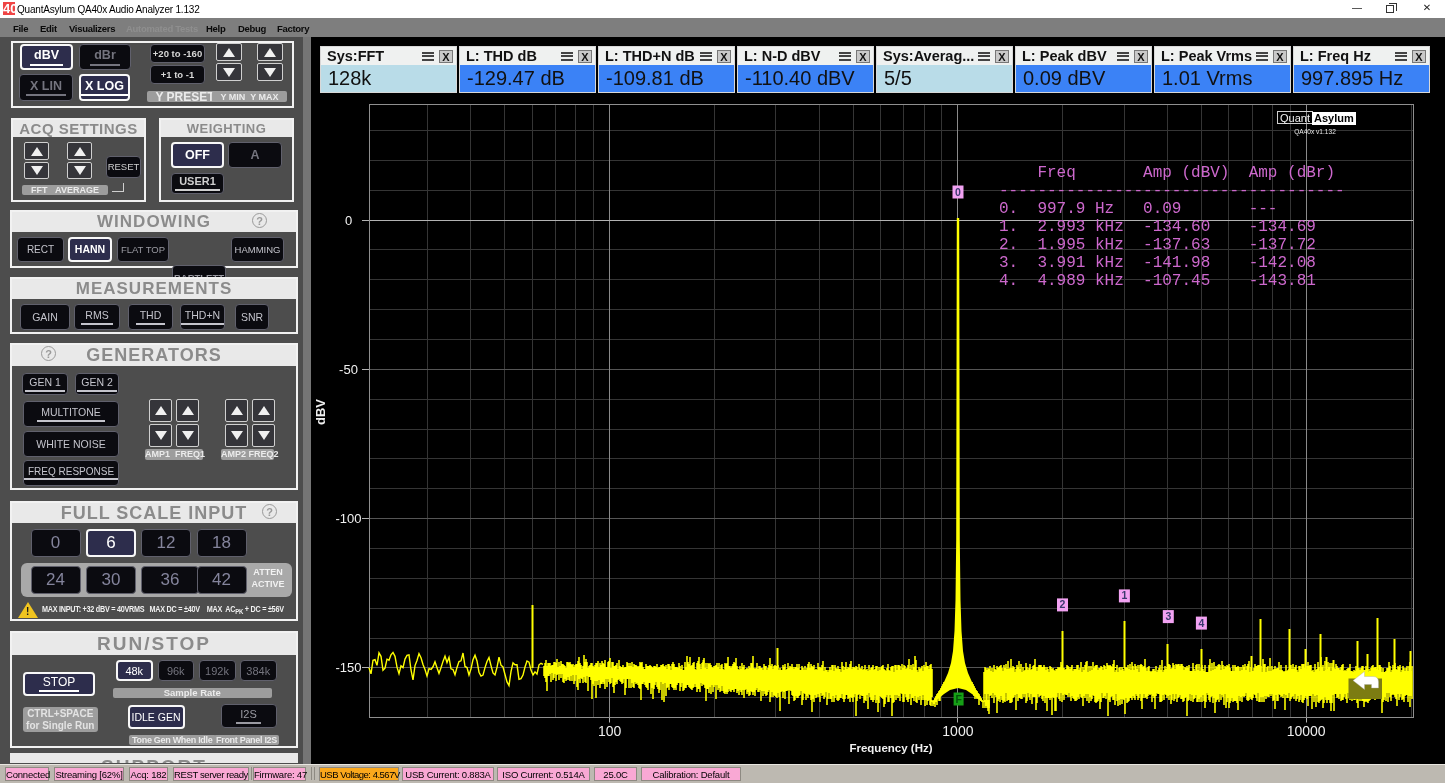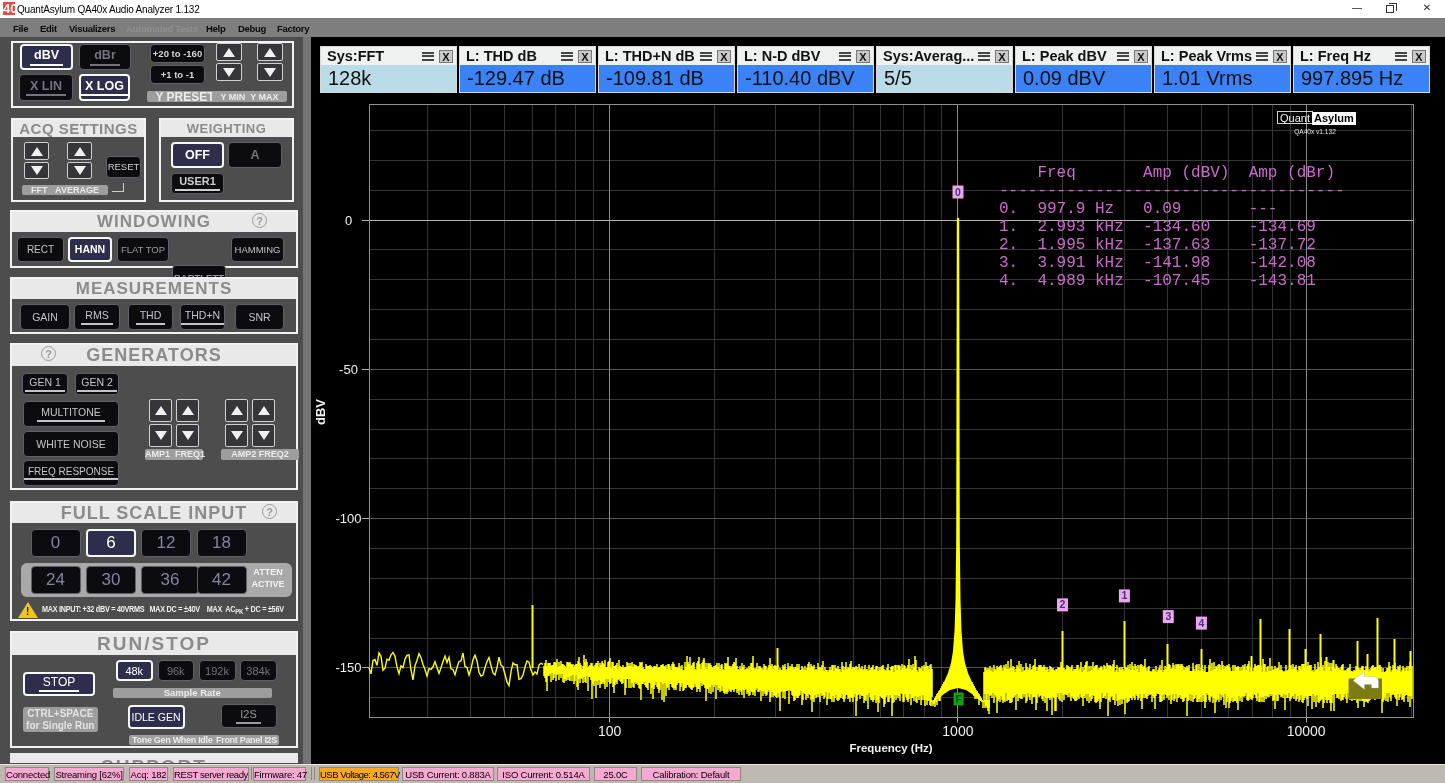--- a/index.html
+++ b/index.html
@@ -197,21 +197,21 @@
 <div class="btn" style="left:20px;top:304px;width:50px;height:26px;font-size:10.5px;line-height:24px;color:#c4c4cc;font-weight:normal;">GAIN</div>
 <div class="btn" style="left:74px;top:304px;width:46px;height:26px;font-size:10.5px;line-height:22px;color:#c4c4cc;font-weight:normal;">
       <span class="u">RMS</span>
     </div>
 <div class="btn" style="left:128px;top:304px;width:45px;height:26px;font-size:10.5px;line-height:22px;color:#c4c4cc;font-weight:normal;">
       <span class="u">THD</span>
     </div>
 <div class="btn" style="left:180px;top:304px;width:45px;height:26px;font-size:10.5px;line-height:22px;color:#c4c4cc;font-weight:normal;">
       <span class="u">THD+N</span>
     </div>
-<div class="btn" style="left:235px;top:304px;width:49px;height:26px;font-size:10.5px;line-height:24px;color:#c4c4cc;font-weight:normal;text-align:right;">SNR</div>
+<div class="btn" style="left:235px;top:304px;width:34px;height:26px;font-size:10.5px;line-height:24px;color:#c4c4cc;font-weight:normal;text-align:right;">SNR</div>
 
 <div class="panel" style="left:10px;top:343px;width:288px;height:147px;">
       <div class="phead" style="height:21px;font-size:18px;line-height:21px;letter-spacing:1px;">GENERATORS</div>
     </div>
 <div class="qm" style="left:41px;top:346px;">?</div>
 <div class="btn" style="left:22px;top:373px;width:46px;height:22px;font-size:10.5px;line-height:19px;color:#c4c4cc;font-weight:normal;">
       <span class="u">GEN 1</span>
     </div>
 <div class="btn" style="left:75px;top:373px;width:44px;height:22px;font-size:10.5px;line-height:19px;color:#c4c4cc;font-weight:normal;">
       <span class="u">GEN 2</span>
@@ -241,21 +241,21 @@
 <div class="arr" style="left:252px;top:398.5px;width:23px;height:23px;">
       <span class="tu" style="left:4.5px;top:6px;"></span>
     </div>
 <div class="arr" style="left:225px;top:423.5px;width:23px;height:23px;">
       <span class="td" style="left:4.5px;top:6px;"></span>
     </div>
 <div class="arr" style="left:252px;top:423.5px;width:23px;height:23px;">
       <span class="td" style="left:4.5px;top:6px;"></span>
     </div>
 <div class="gs" style="left:145px;top:449px;width:58px;height:11px;font-size:9px;line-height:11px;">AMP1&nbsp; FREQ1</div>
-<div class="gs" style="left:221px;top:449px;width:78px;height:11px;font-size:9px;line-height:11px;">AMP2 FREQ2</div>
+<div class="gs" style="left:221px;top:449px;width:53px;height:11px;font-size:9px;line-height:11px;">AMP2 FREQ2</div>
 
 <div class="panel" style="left:10px;top:501px;width:288px;height:120px;">
       <div class="phead" style="height:20px;font-size:18px;line-height:20px;letter-spacing:1px;">FULL SCALE INPUT</div>
     </div>
 <div class="qm" style="left:262px;top:504px;">?</div>
 <div class="btn" style="left:30.5px;top:529px;width:50px;height:28px;font-size:17px;line-height:26px;color:#84849c;font-weight:normal;">0</div>
 <div class="btn sel" style="left:86px;top:529px;width:50px;height:28px;font-size:17px;line-height:24px;font-weight:normal;">6</div>
 <div class="btn" style="left:141px;top:529px;width:50px;height:28px;font-size:17px;line-height:26px;color:#84849c;font-weight:normal;">12</div>
 <div class="btn" style="left:196.5px;top:529px;width:50px;height:28px;font-size:17px;line-height:26px;color:#84849c;font-weight:normal;">18</div>
 <div class="abs" style="left:21px;top:562.5px;width:271px;height:34.5px;background:#a9a9a9;border-radius:6px;"></div>

